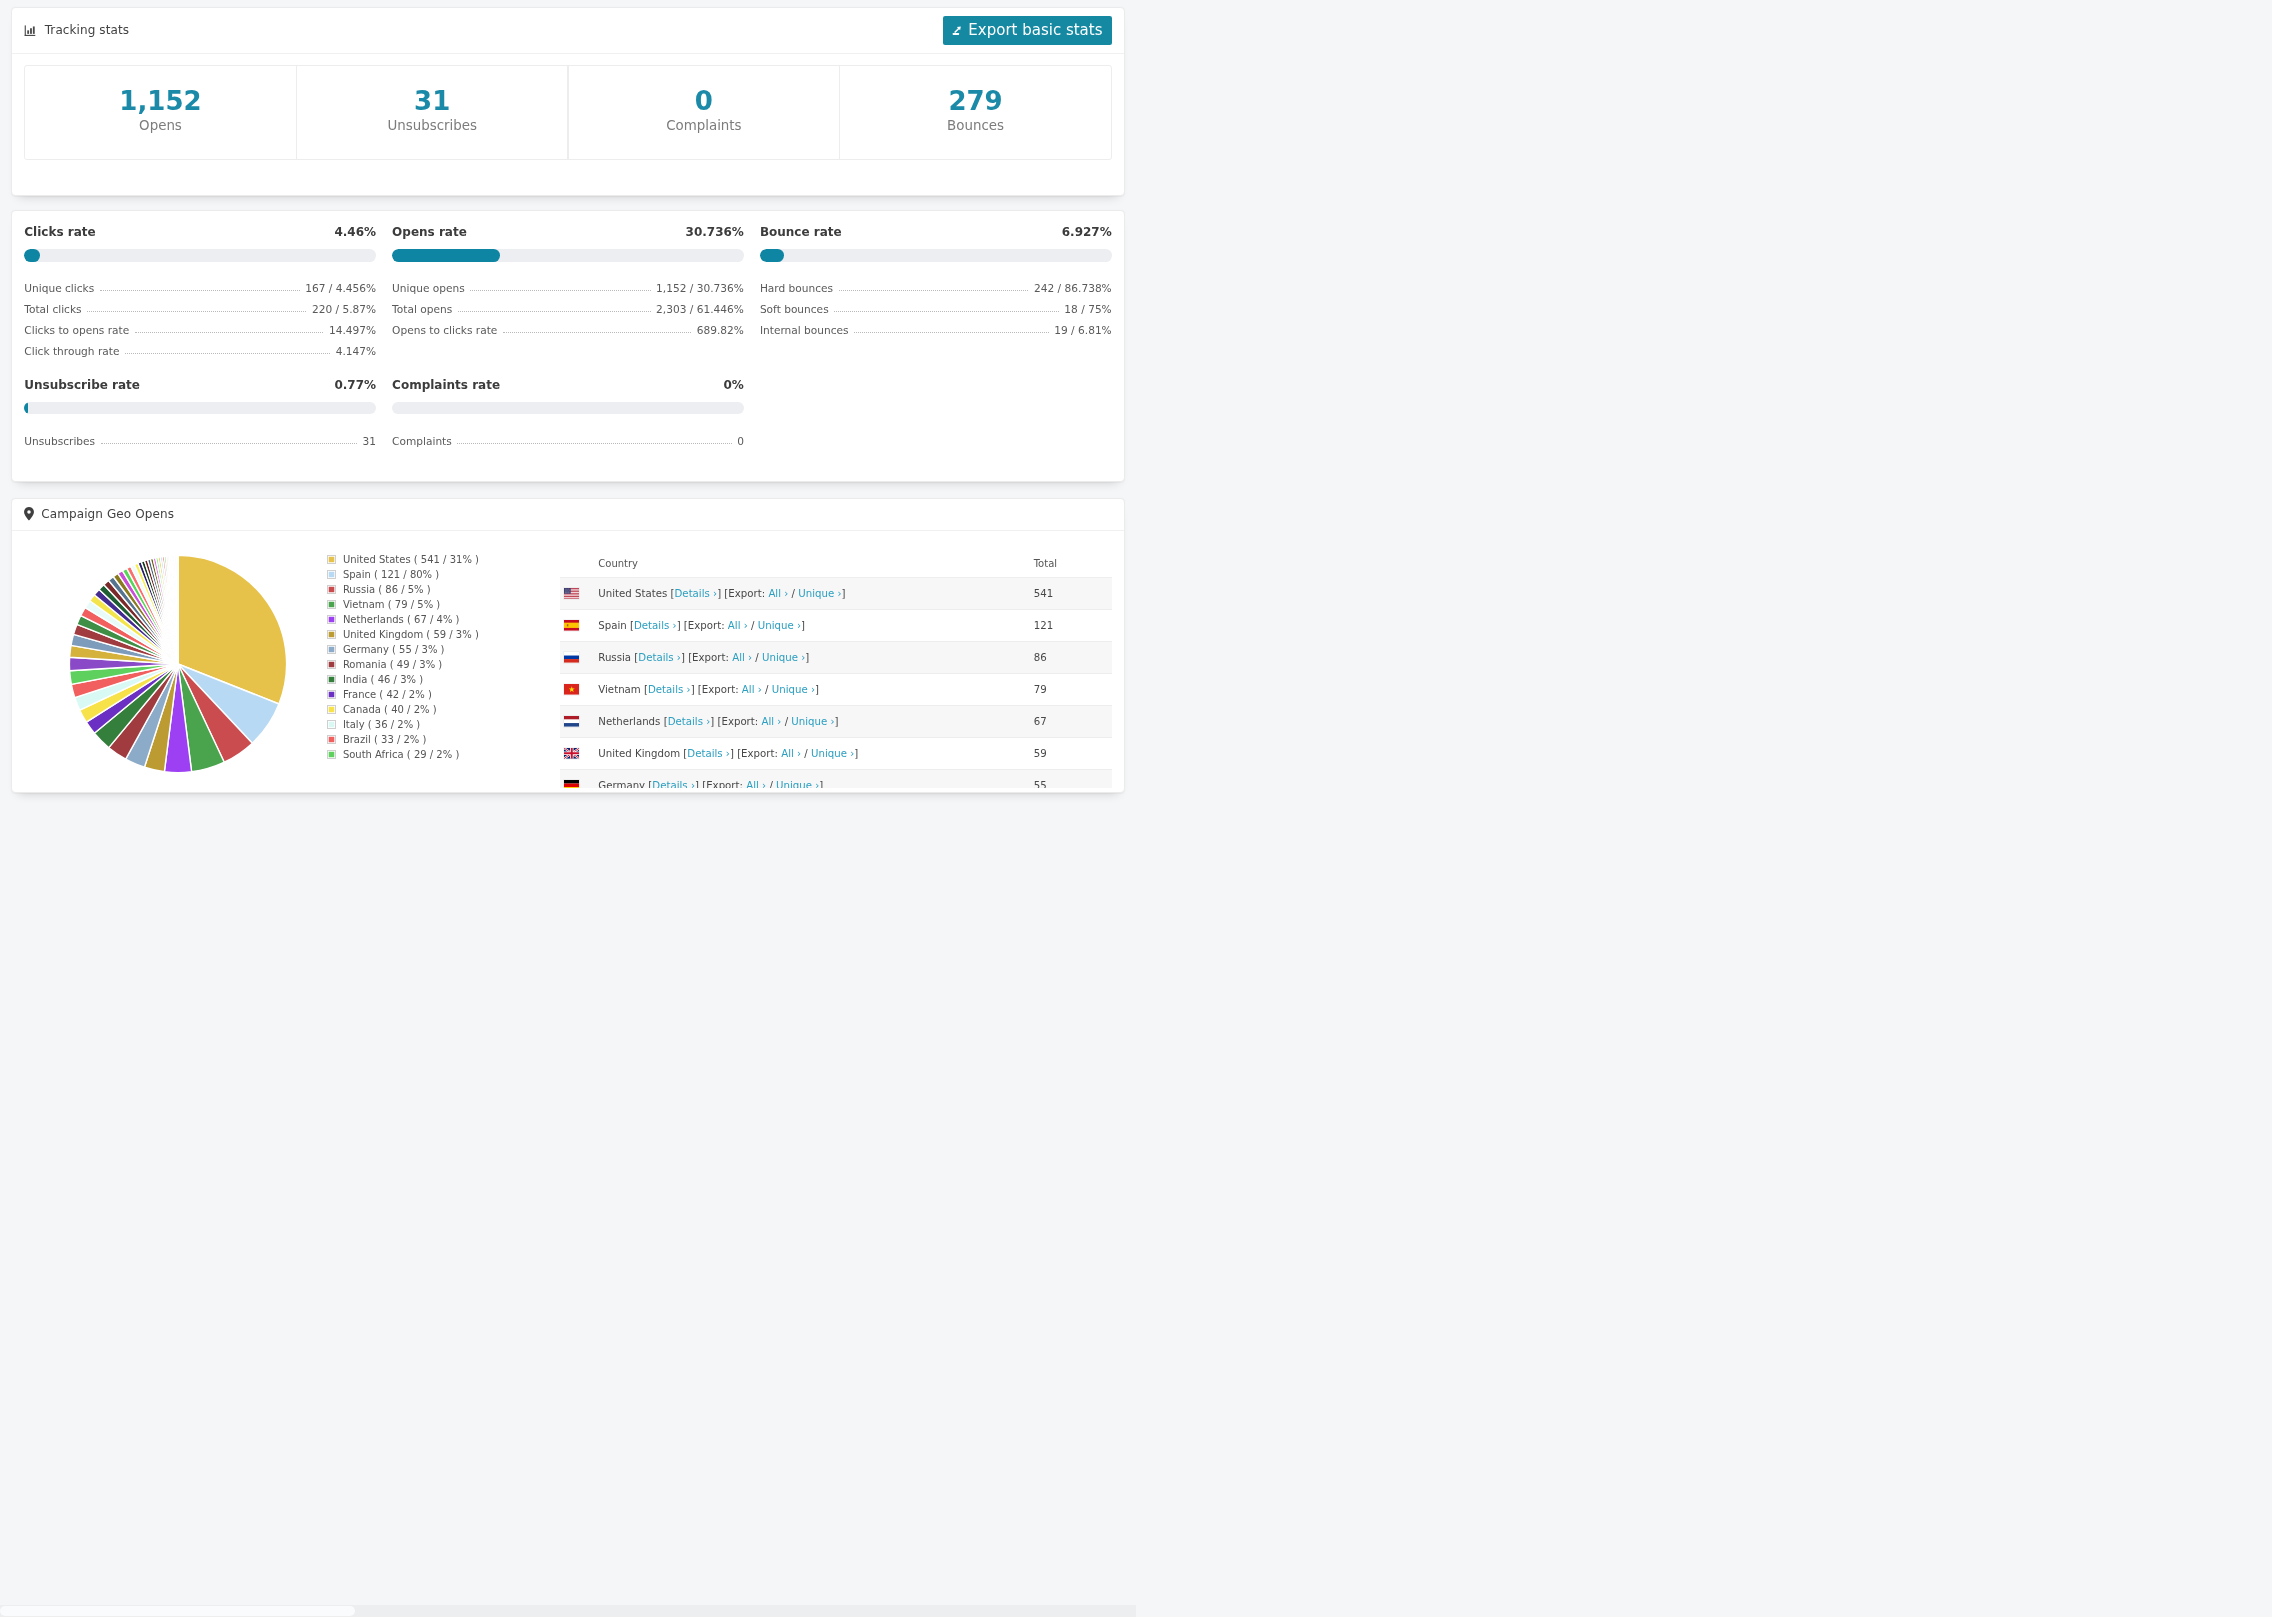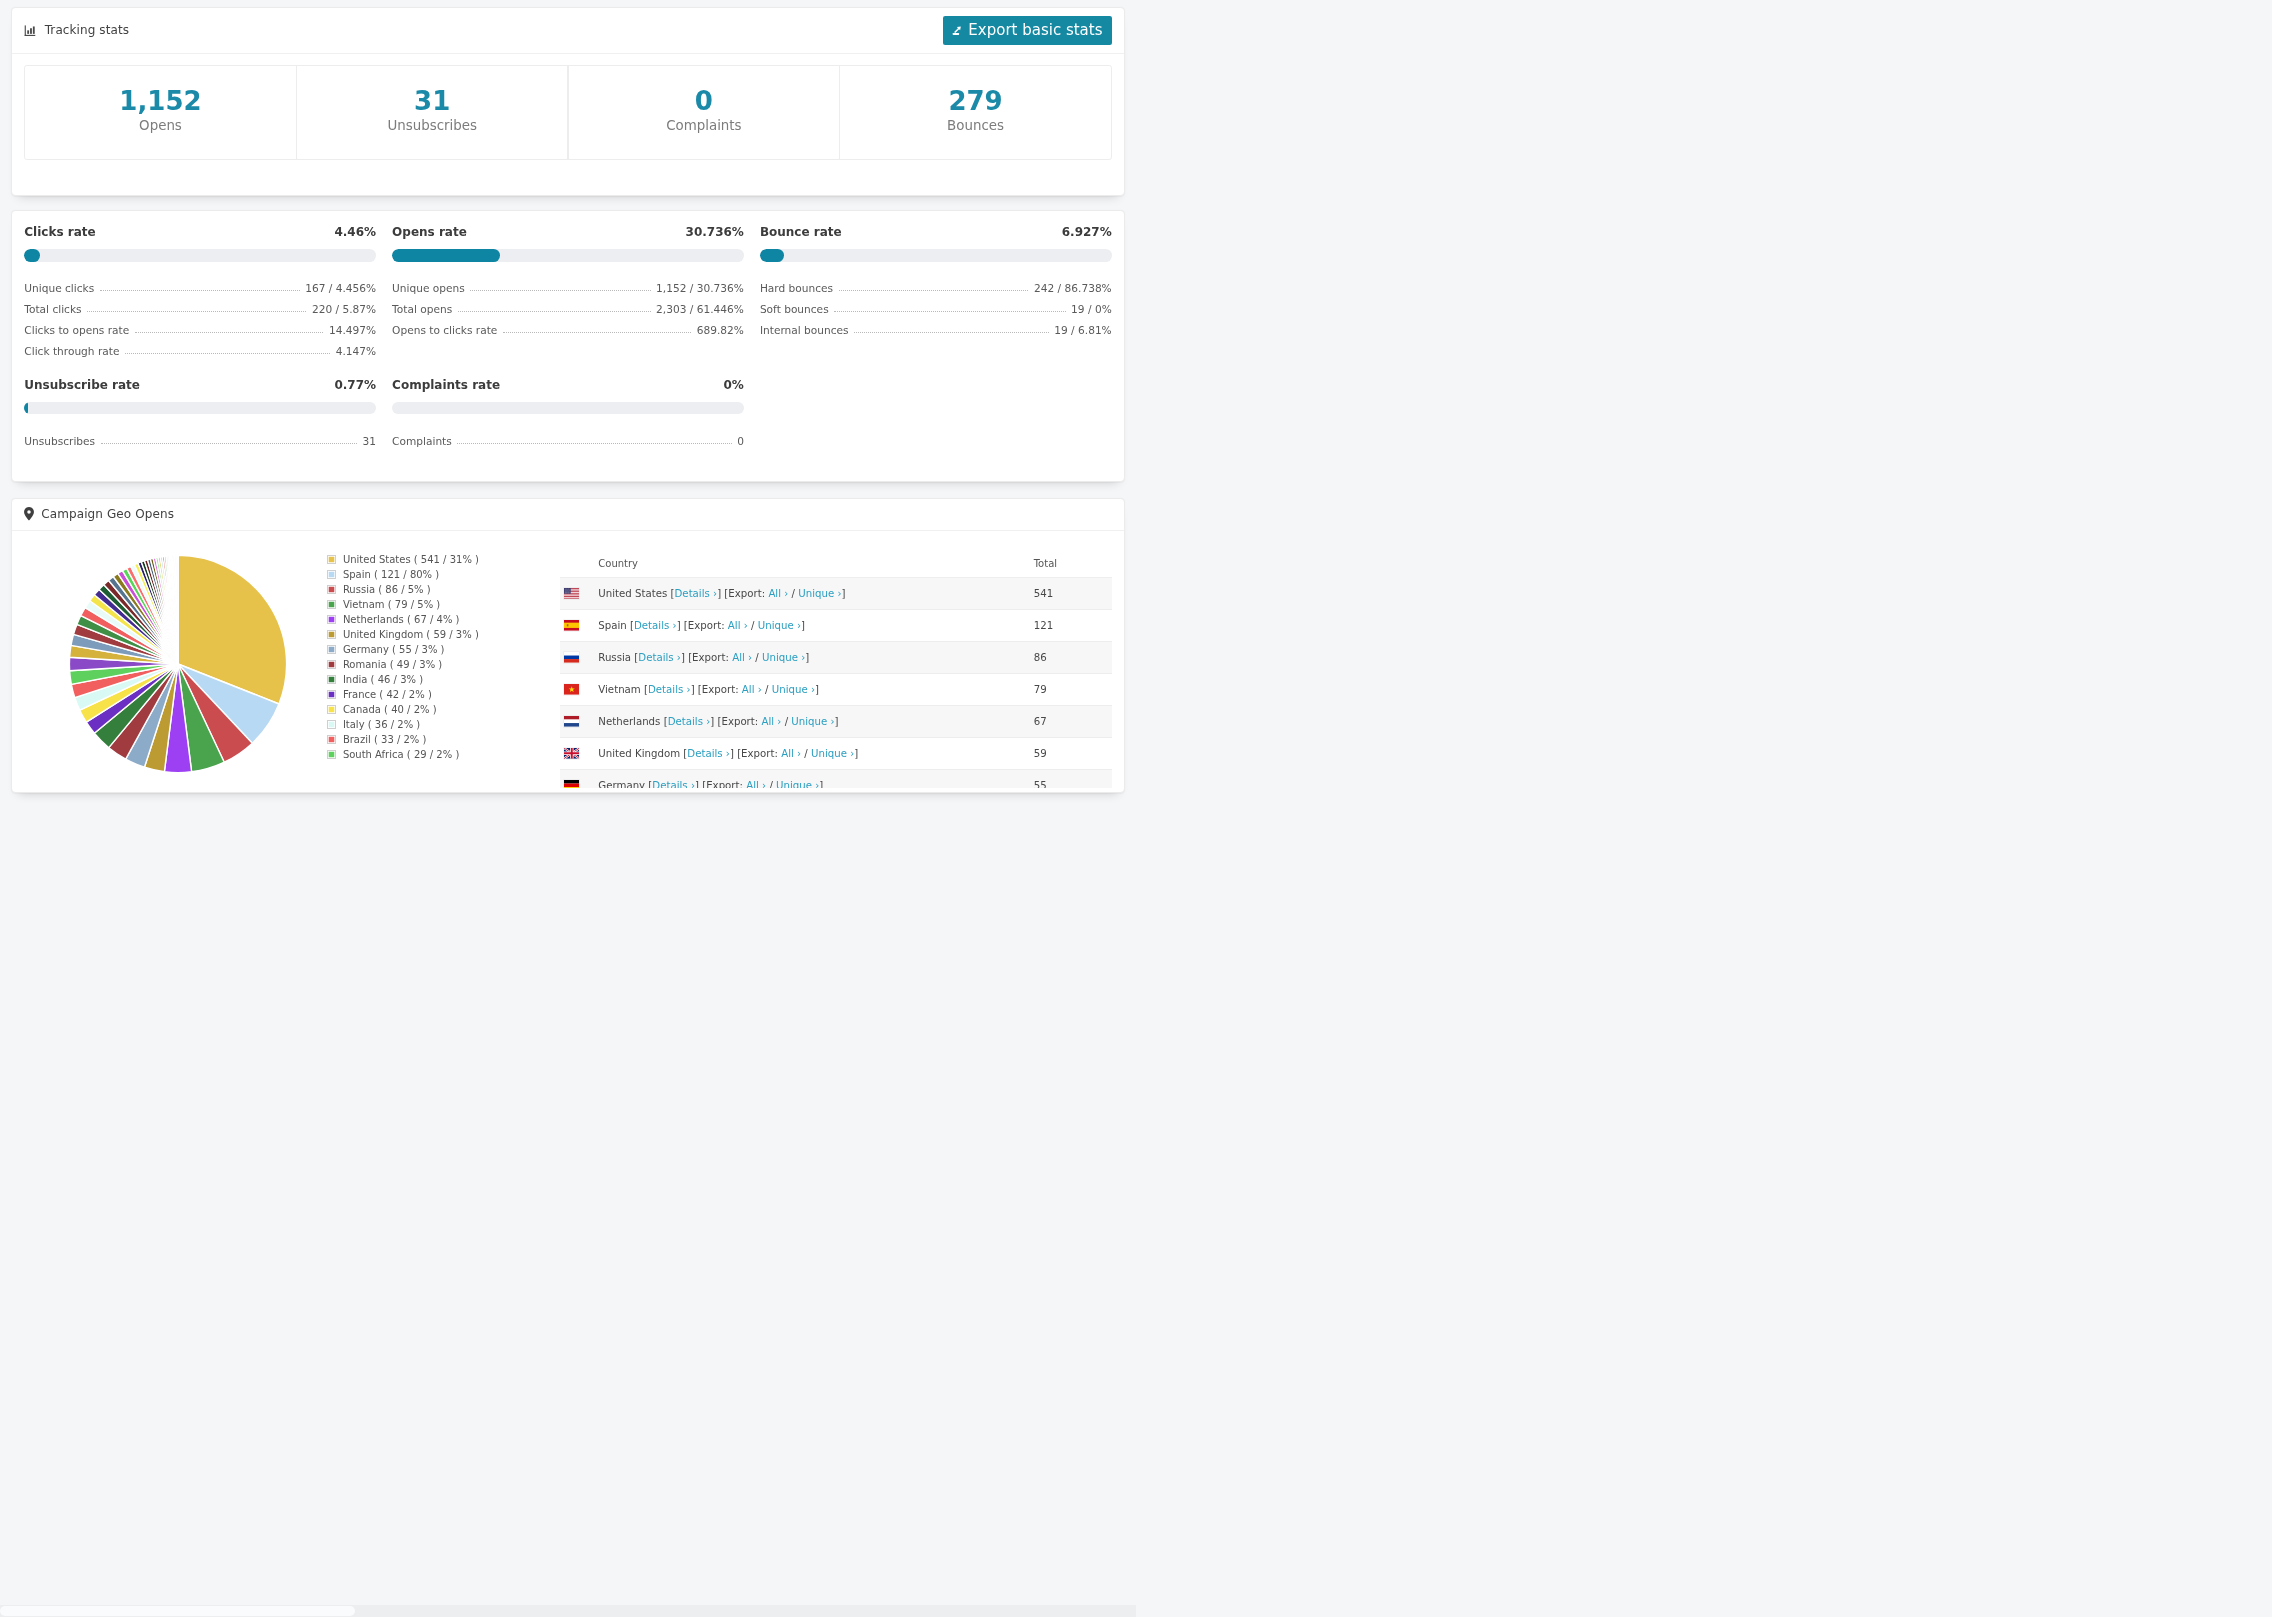--- a/index.html
+++ b/index.html
@@ -202,21 +202,21 @@
         </div>
         <div class="rate-rows">
           <div class="rate-row">
             <span class="lbl">Hard bounces</span>
             <span class="leader"></span>
             <span class="val">242 / 86.738%</span>
           </div>
           <div class="rate-row">
             <span class="lbl">Soft bounces</span>
             <span class="leader"></span>
-            <span class="val">19 / 0%</span>
+            <span class="val">18 / 75%</span>
           </div>
           <div class="rate-row">
             <span class="lbl">Internal bounces</span>
             <span class="leader"></span>
             <span class="val">19 / 6.81%</span>
           </div>
         </div>
       </div>
       <div class="rate-block">
         <div class="rate-head">

